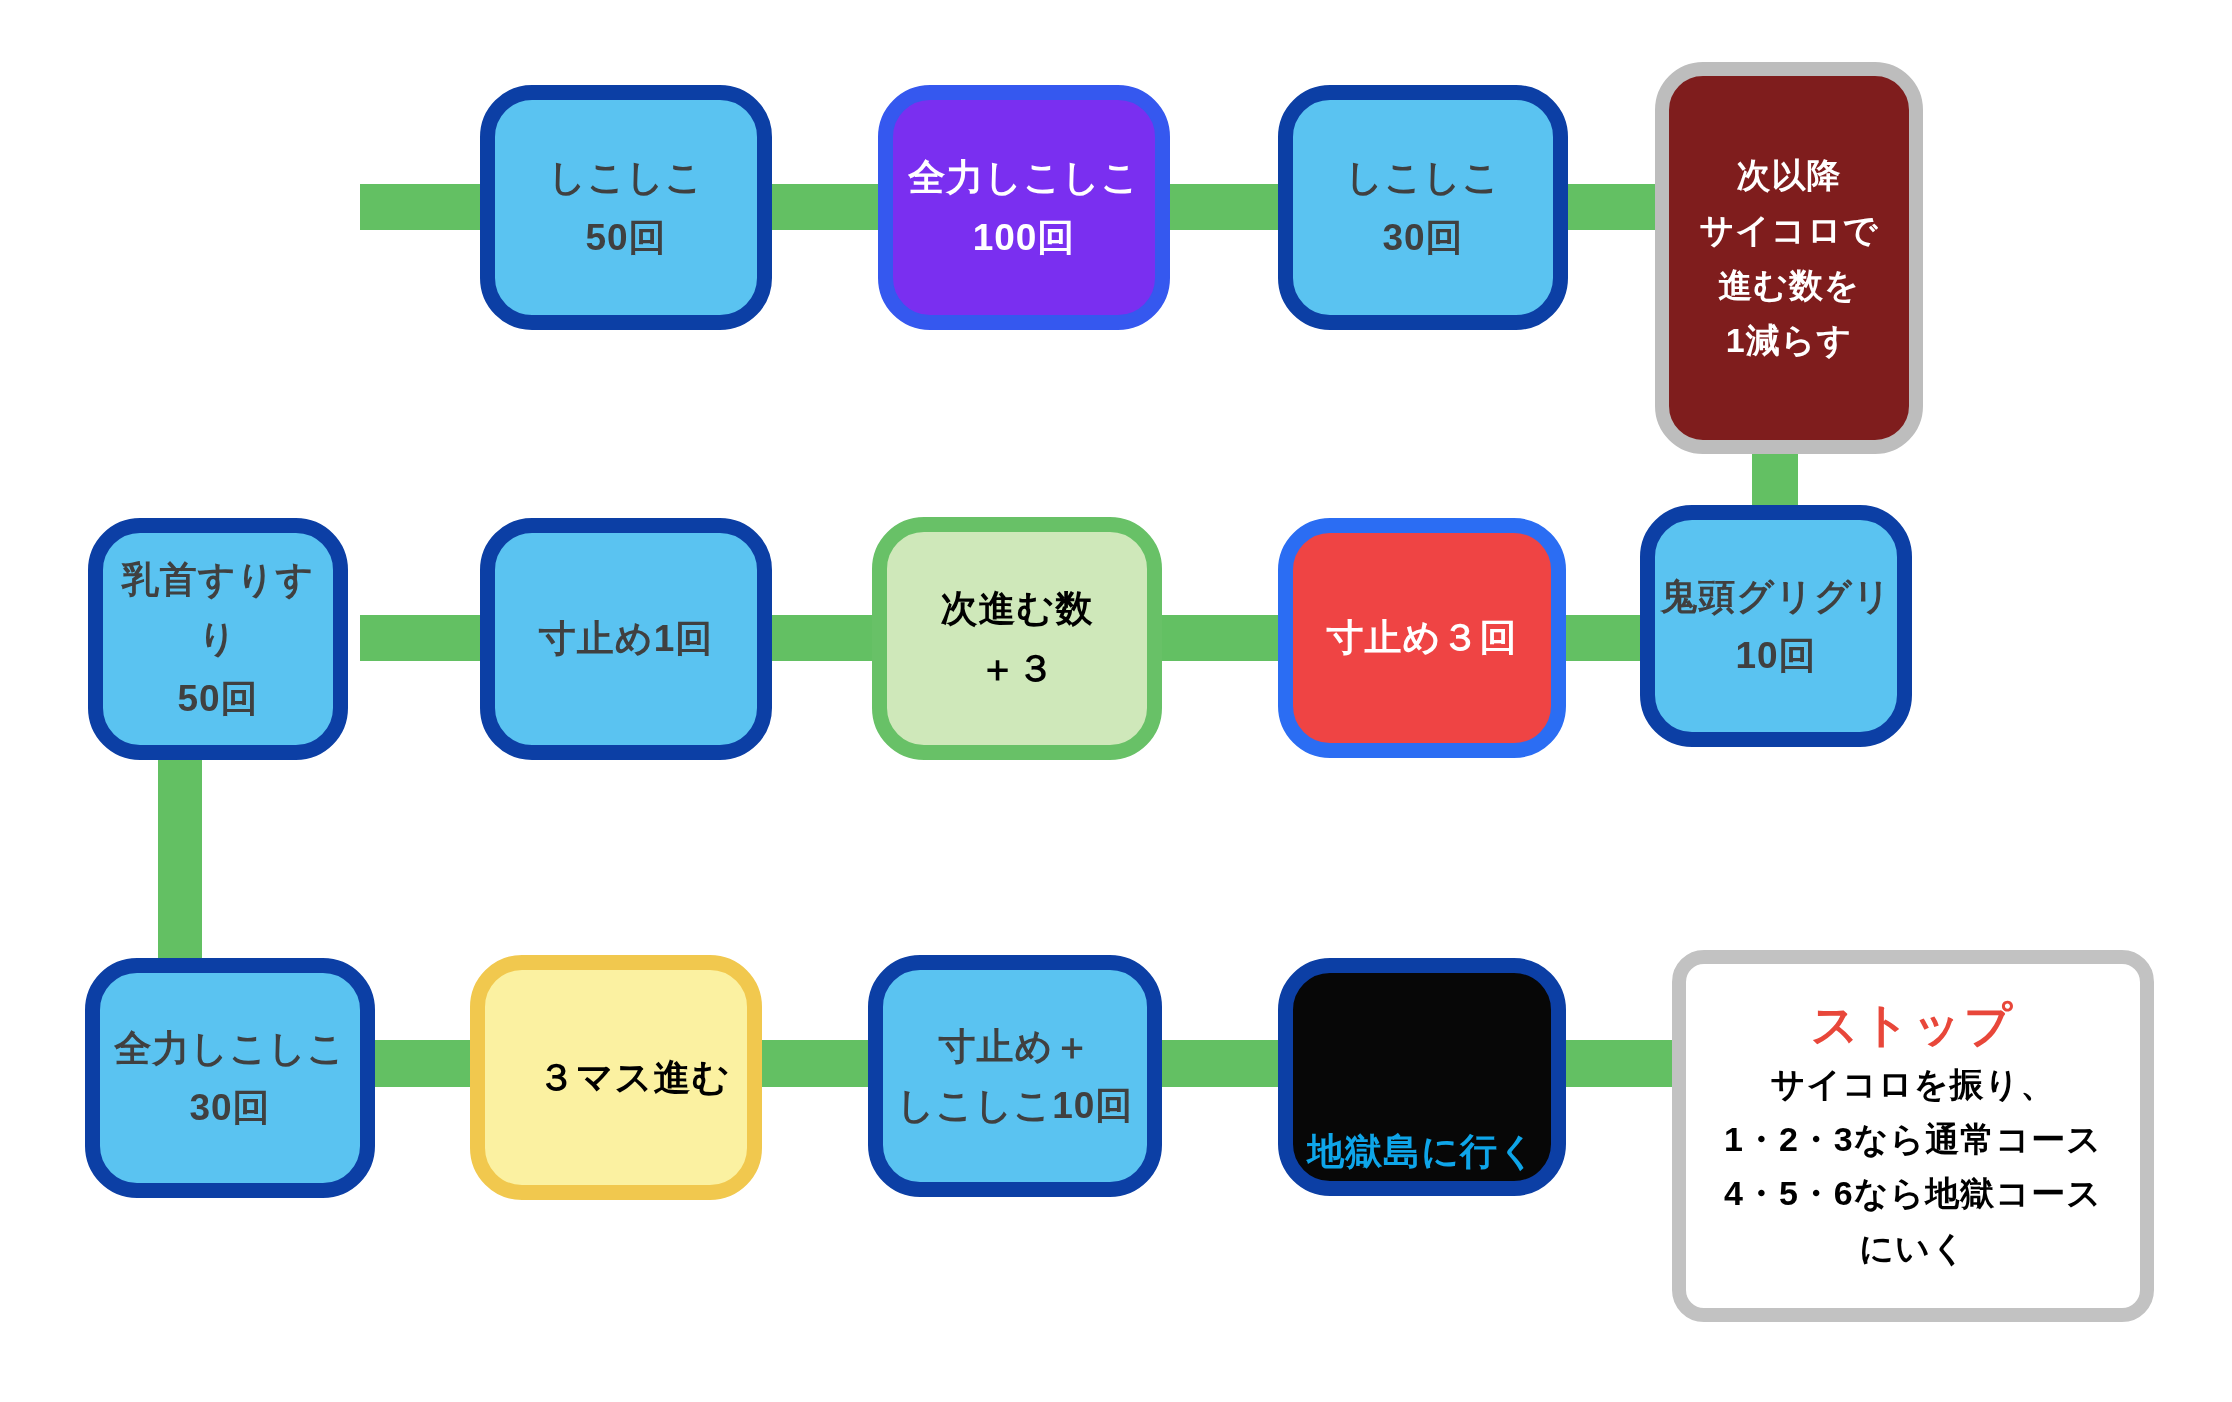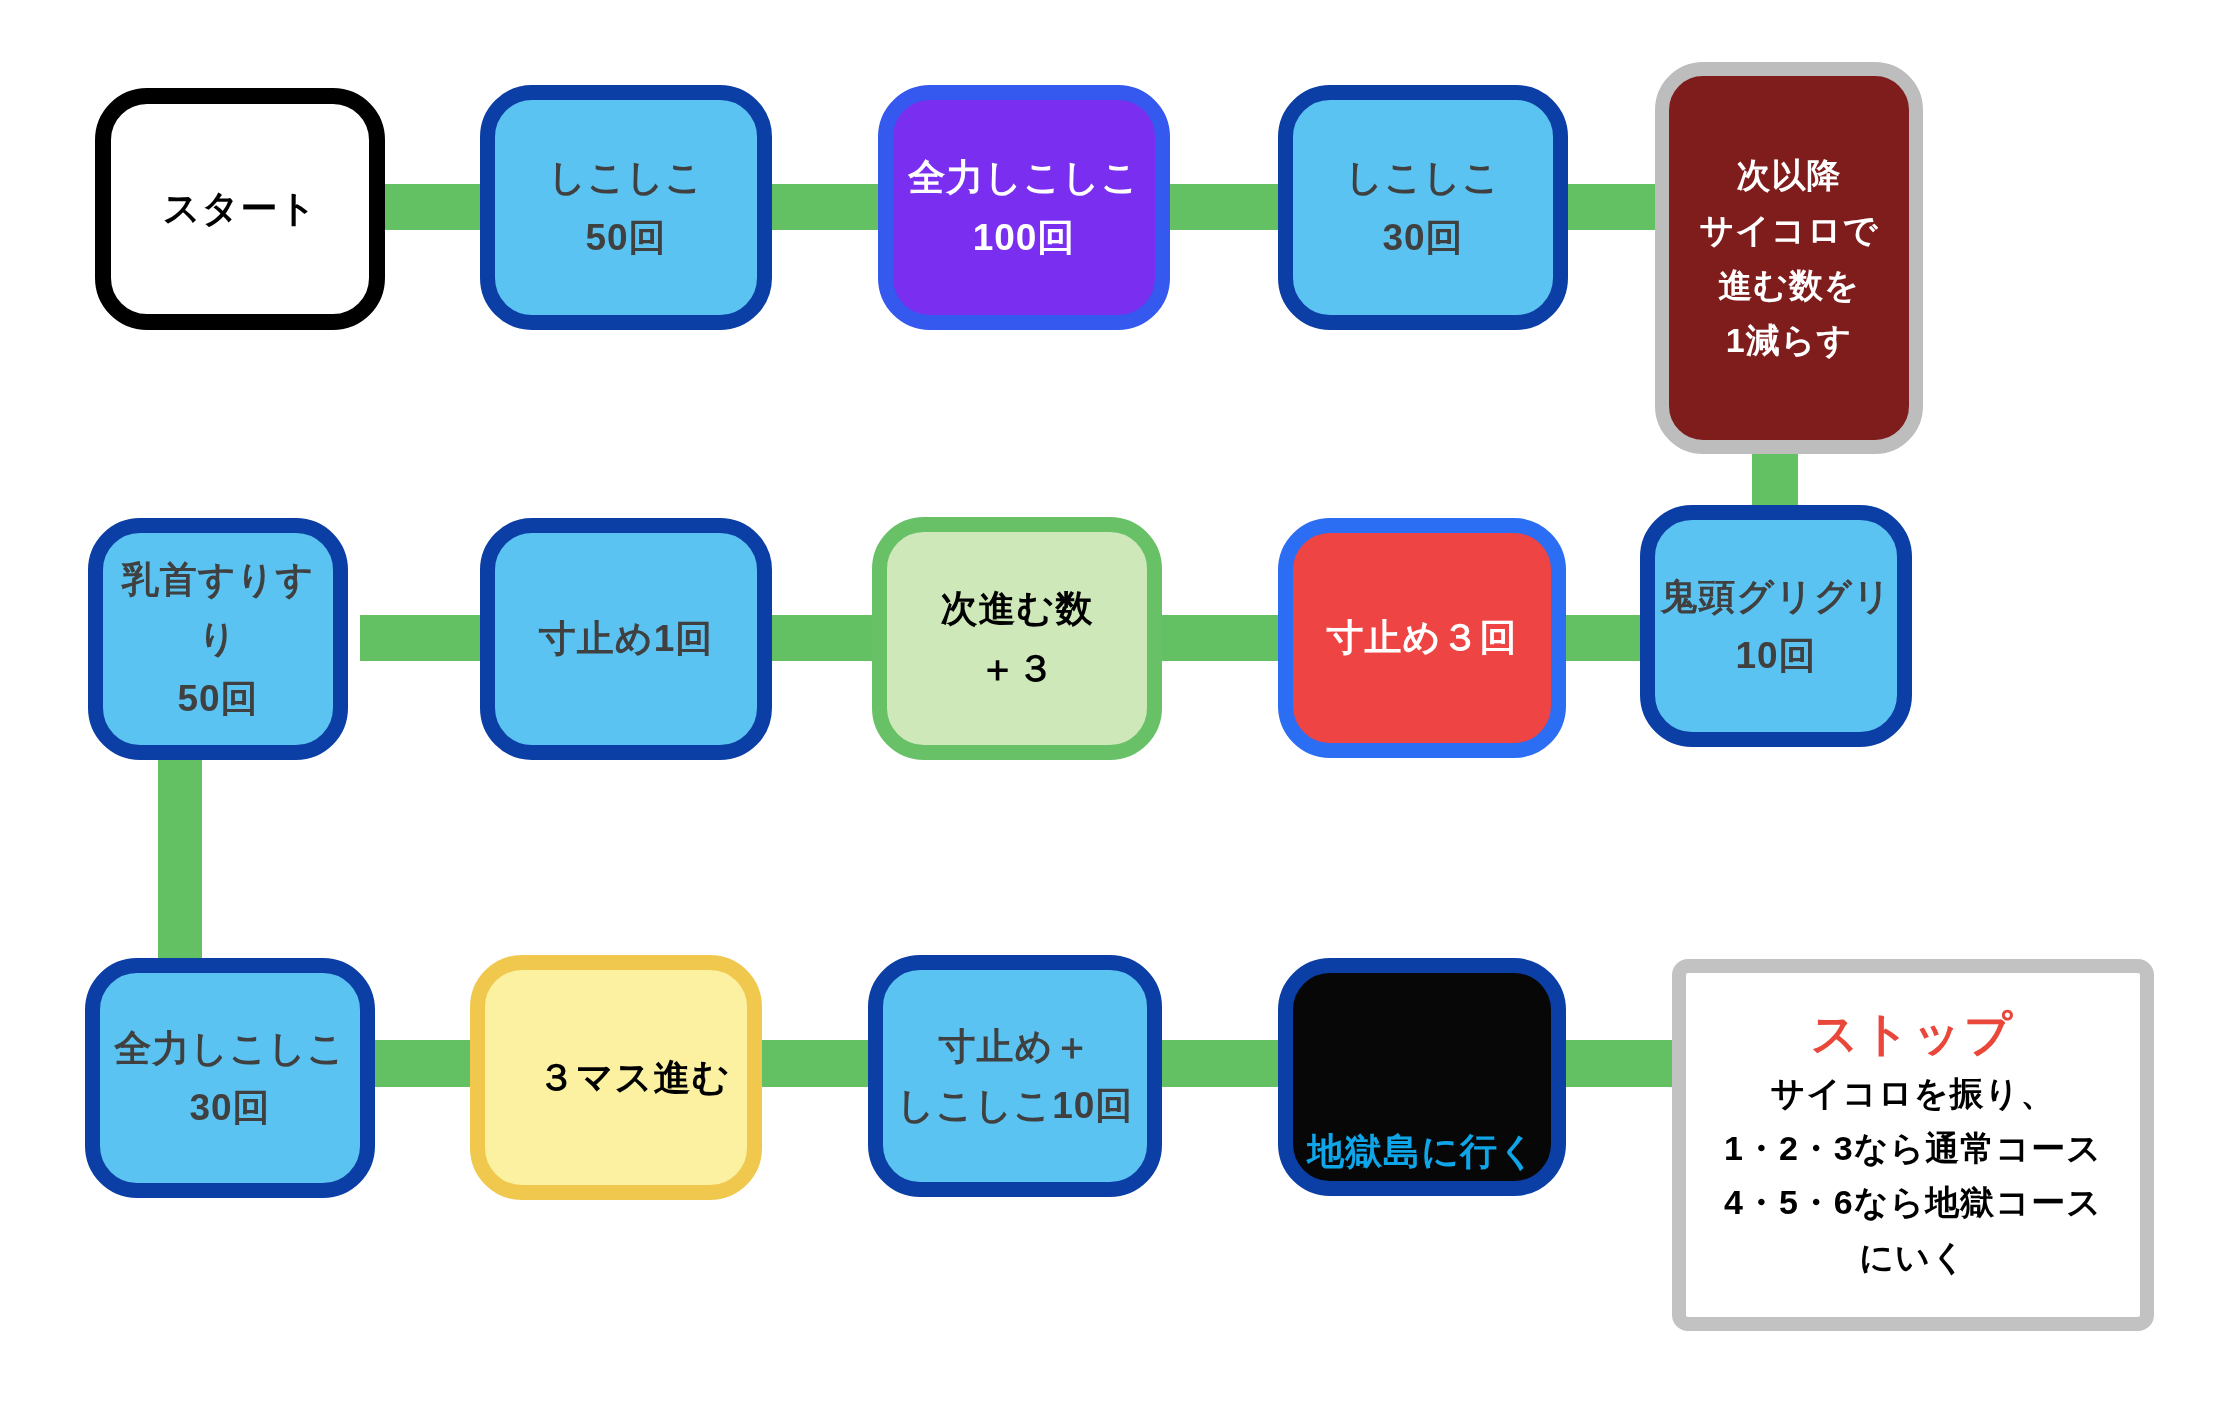--- a/index.html
+++ b/index.html
@@ -42,21 +42,21 @@
 
   
   .v-white   { background: #ffffff; border: 16px solid #000000; color: #000000; }
   .v-blue    { background: #5ac3f1; border: 15px solid #0c3fa5; color: #404040; }
   .v-purple1 { background: #7a2ff0; border: 15px solid #3558ef; color: #ffffff; }
   .v-purple2 { background: #ef4444; border: 15px solid #2b6df3; color: #ffffff; }
   .v-green   { background: #cfe8ba; border: 15px solid #68c167; color: #000000; }
   .v-yellow  { background: #fbf1a1; border: 15px solid #f1c84e; color: #000000; padding-left: 36px; }
   .v-blackgray { background: #7f1d1d; border: 14px solid #bdbdbd; color: #ffffff; border-radius: 48px; }
   .v-blacknavy { background: #070707; border: 15px solid #0c3fa5; color: #0ea5e9; align-items: flex-end; }
-  .v-stop    { background: #ffffff; border: 14px solid #c2c2c2; color: #000000; border-radius: 16px; flex-direction: column; margin-top: 9px; }
+  .v-stop    { background: #ffffff; border: 14px solid #c2c2c2; color: #000000; border-radius: 32px; flex-direction: column; }
 
   
   .p-r1c1 { left:  95px; top:  88px; width: 290px; height: 242px; }
   .p-r1c2 { left: 480px; top:  85px; width: 292px; height: 245px; }
   .p-r1c3 { left: 878px; top:  85px; width: 292px; height: 245px; }
   .p-r1c4 { left:1278px; top:  85px; width: 290px; height: 245px; }
   .p-r1c5 { left:1655px; top:  62px; width: 268px; height: 392px; }
   .p-r2c1 { left:  88px; top: 518px; width: 260px; height: 242px; }
   .p-r2c2 { left: 480px; top: 518px; width: 292px; height: 242px; }
   .p-r2c3 { left: 872px; top: 517px; width: 290px; height: 243px; }
@@ -111,23 +111,20 @@
   <div class="conn c-h6"></div>
   <div class="conn c-h7"></div>
   <div class="conn c-h8"></div>
   <div class="conn c-h9"></div>
   <div class="conn c-h10"></div>
   <div class="conn c-h11"></div>
   <div class="conn c-h12"></div>
   <div class="conn c-v1"></div>
   <div class="conn c-v2"></div>
 
-  <div class="cell v-white p-r1c1">
-    <span class="label">スタート</span>
-  </div>
   <div class="cell v-blue p-r1c2">
     <span class="label">しこしこ
 50回</span>
   </div>
   <div class="cell v-purple1 p-r1c3">
     <span class="label">全力しこしこ
 100回</span>
   </div>
   <div class="cell v-blue p-r1c4">
     <span class="label">しこしこ

